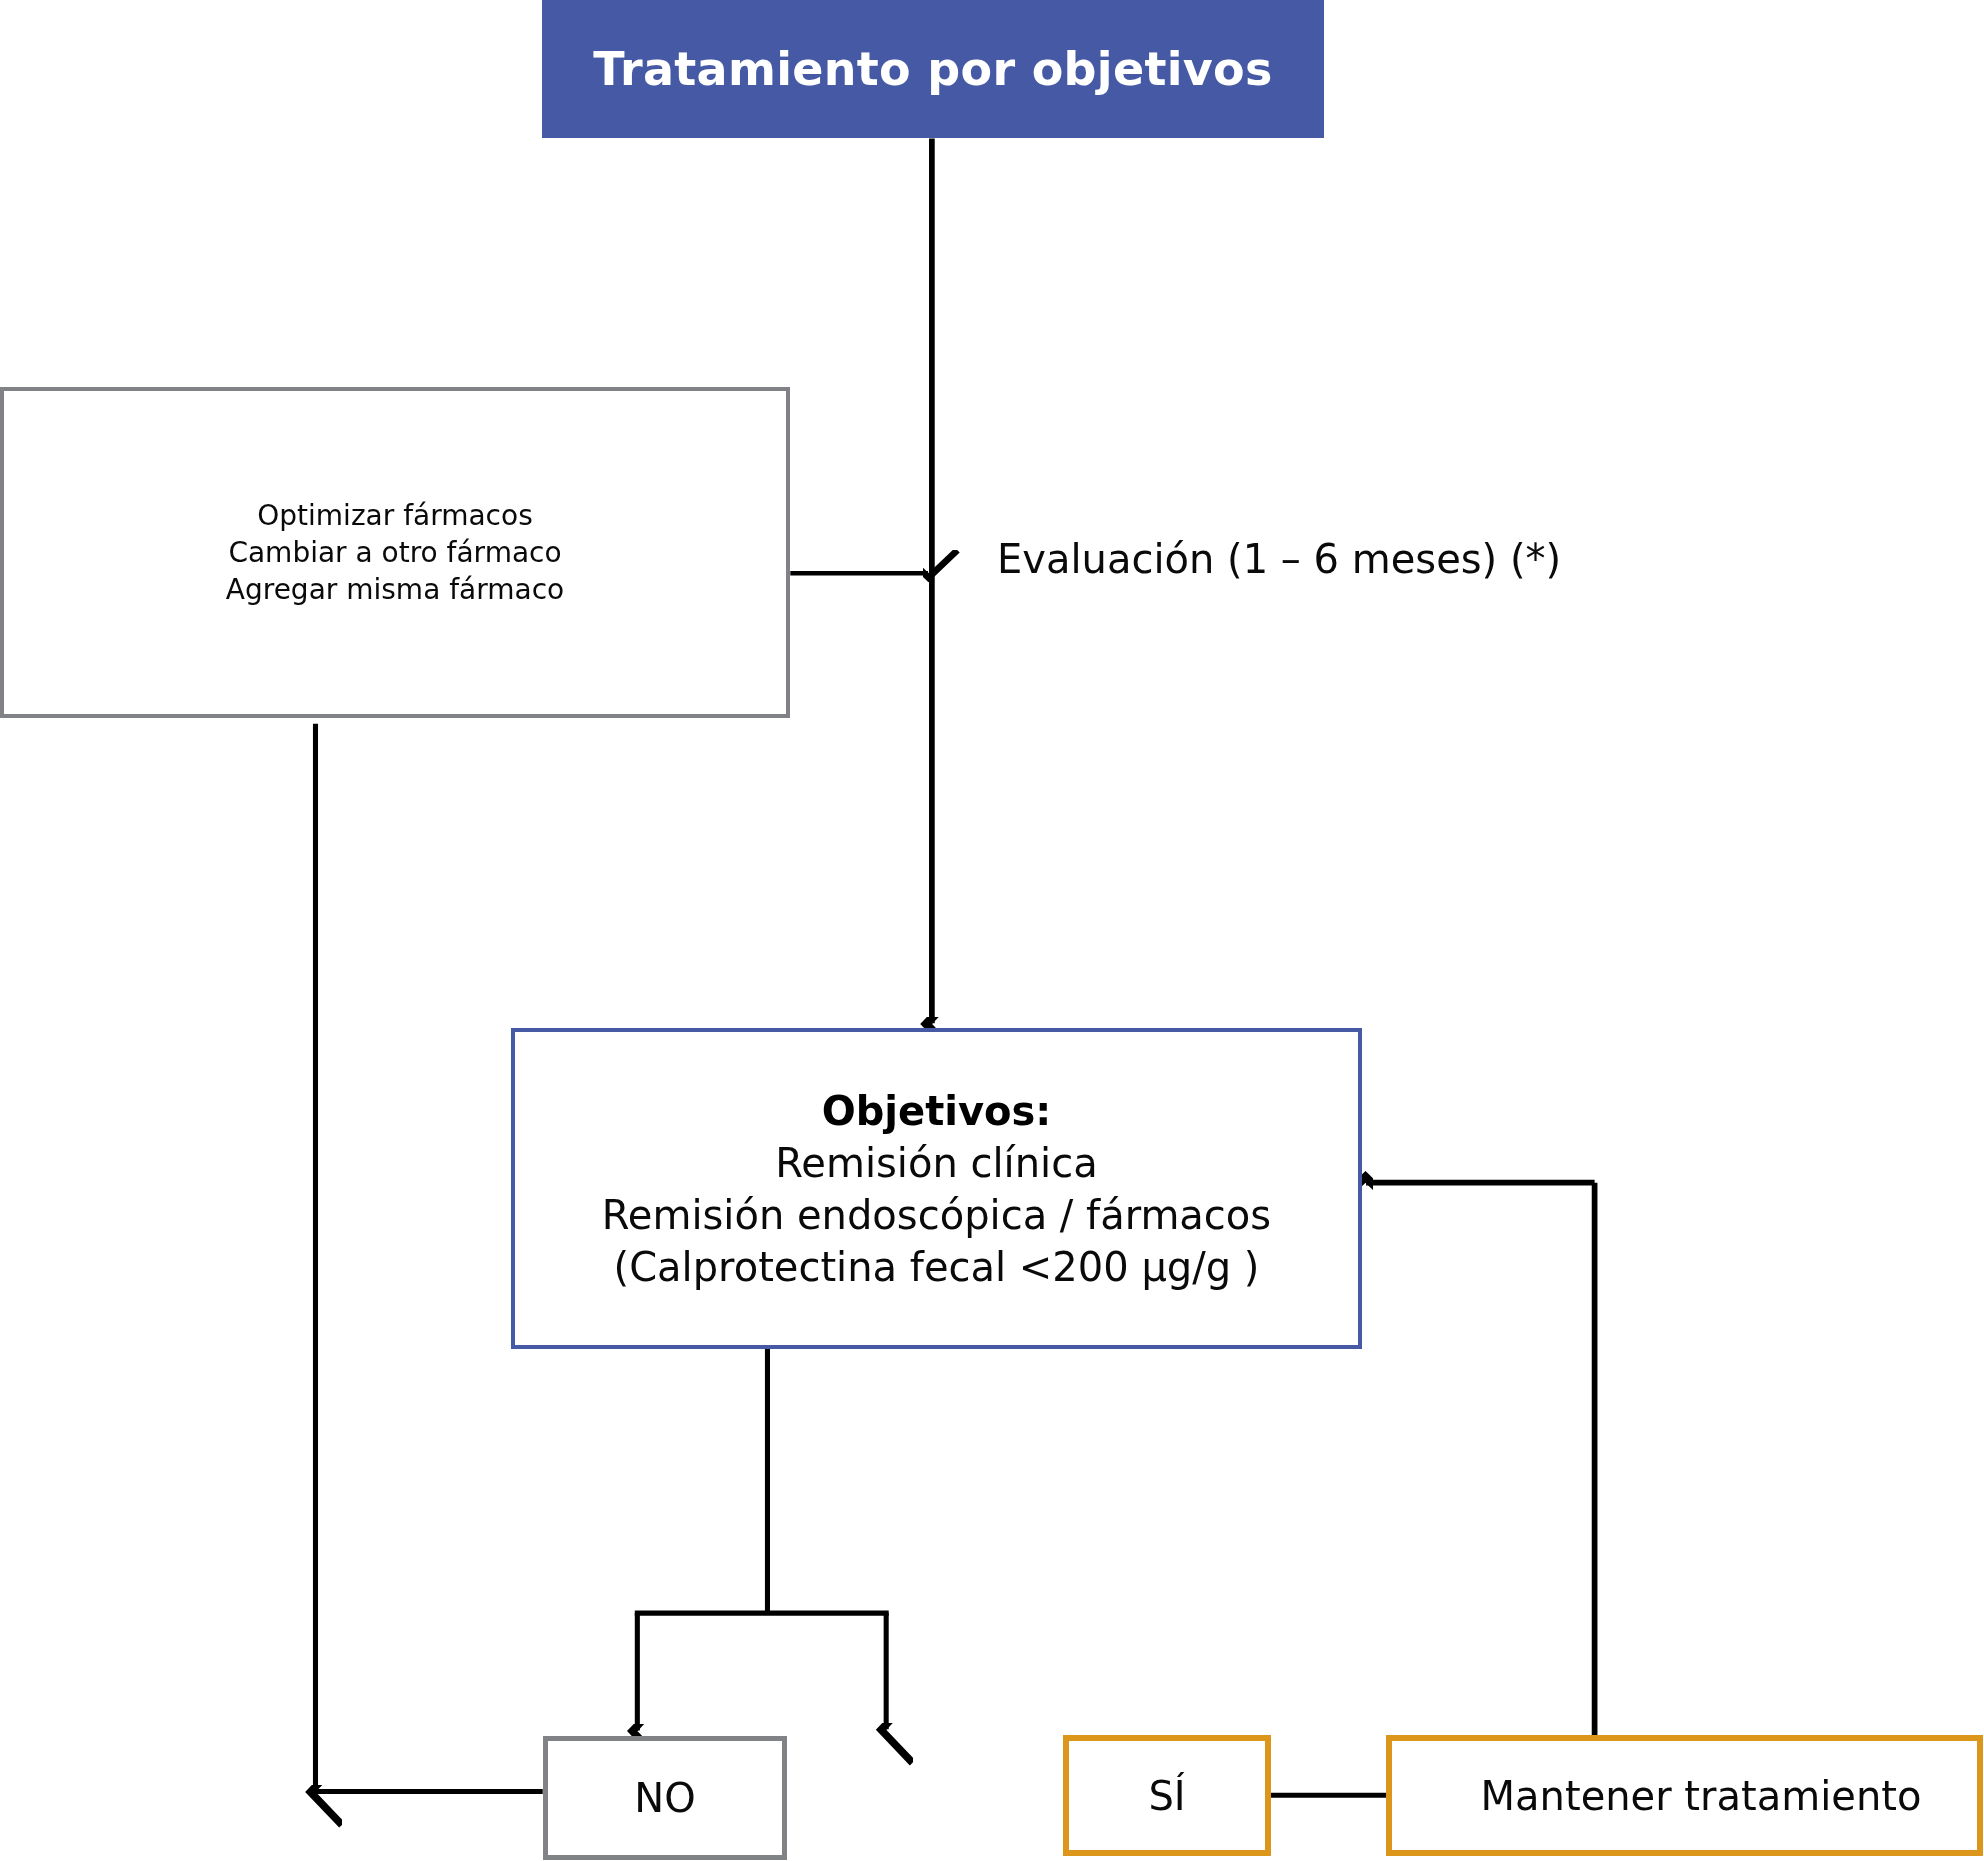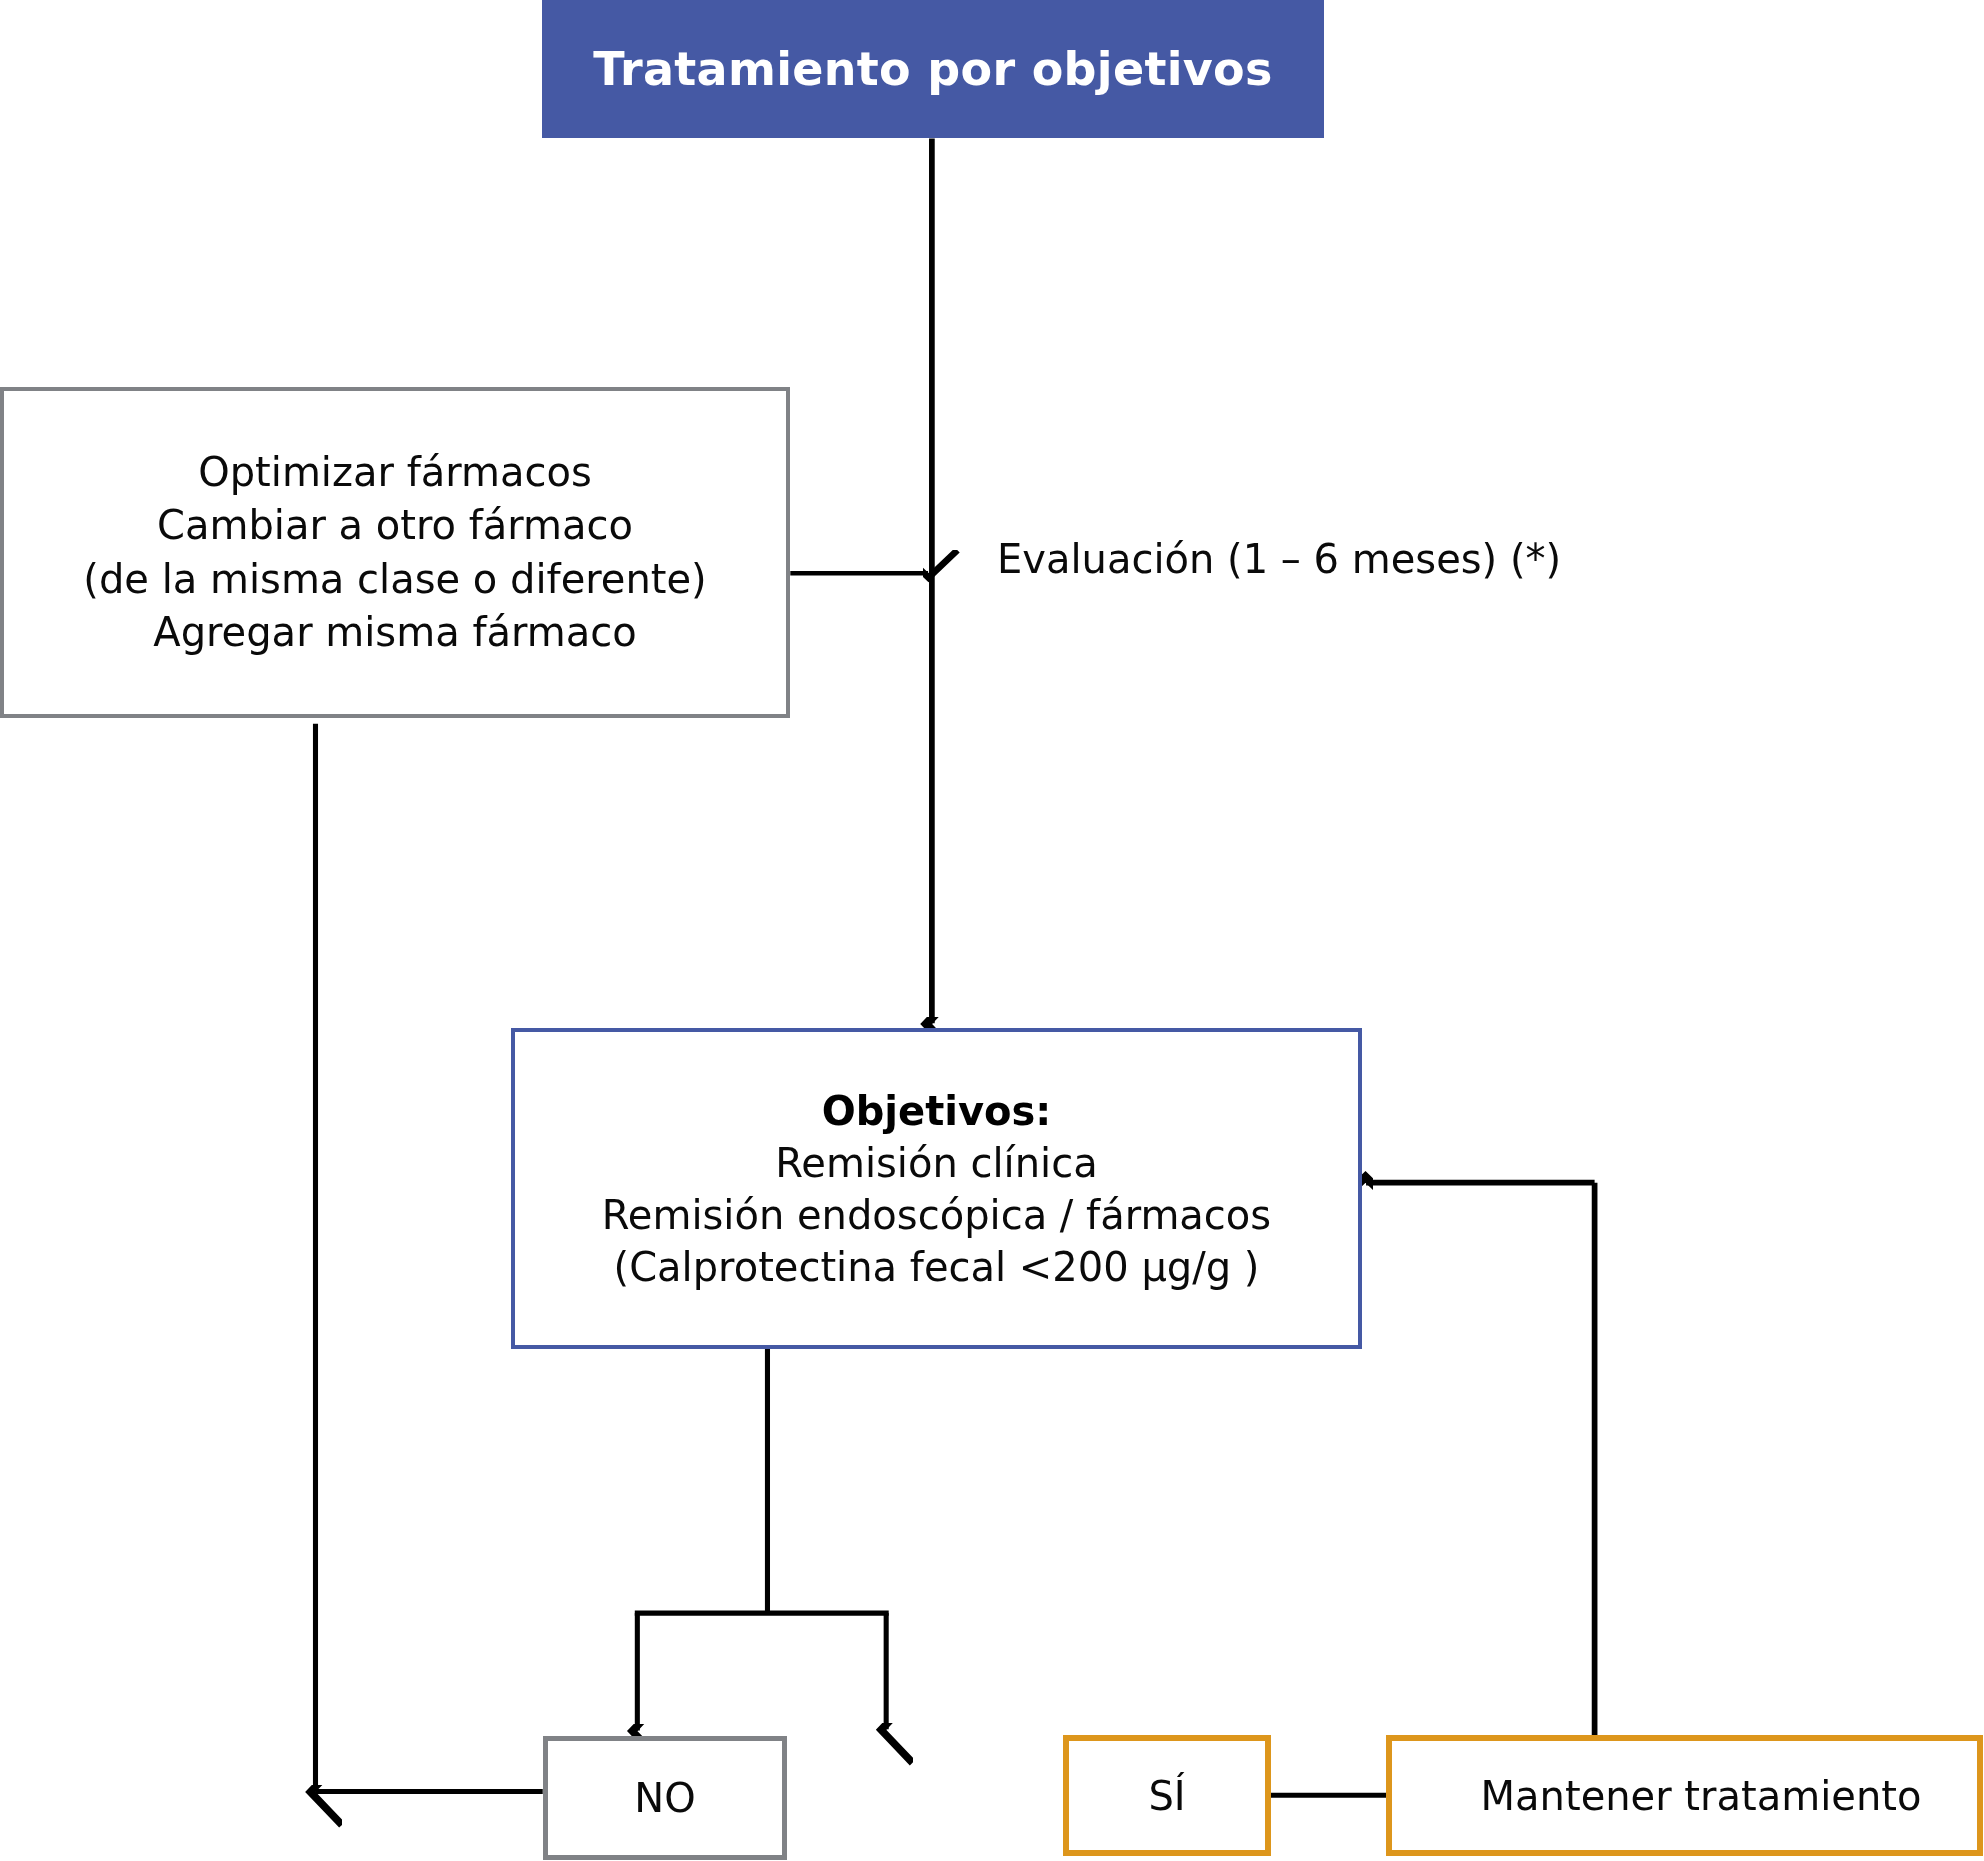--- a/index.html
+++ b/index.html
@@ -53,21 +53,21 @@
 
   
   #node-optimize {
     left: 0px;
     top: 387px;
     width: 790px;
     height: 331px;
     border: 4.4px solid #808286;
   }
   #node-optimize .ln {
-    font-size: 40px;
+    font-size: 28px;
     color: #0a0a0a;
     line-height: 1.33;
     white-space: nowrap;
   }
 
   
   #node-goals {
     left: 511px;
     top: 1028px;
     width: 851px;
@@ -172,21 +172,20 @@
     <line x1="2512" y1="1863" x2="2152" y2="1863" stroke="#000000" stroke-width="9" marker-end="url(#arrow-right)"></line>
   </svg>
 
   <div class="node" id="node-header">
     <span class="ttl">Tratamiento por objetivos</span>
   </div>
 
   <div class="node" id="node-optimize">
     <span class="ln">Optimizar fármacos</span>
     <span class="ln">Cambiar a otro fármaco</span>
-    <span class="ln">(de la misma clase o diferente)</span>
     <span class="ln">Agregar misma fármaco</span>
   </div>
 
   <div id="label-eval">Evaluación (1 – 6 meses) (*)</div>
 
   <div class="node" id="node-goals">
     <span class="hd">Objetivos:</span>
     <span class="ln">Remisión clínica</span>
     <span class="ln">Remisión endoscópica / fármacos</span>
     <span class="ln">(Calprotectina fecal &lt;200 µg/g )</span>

